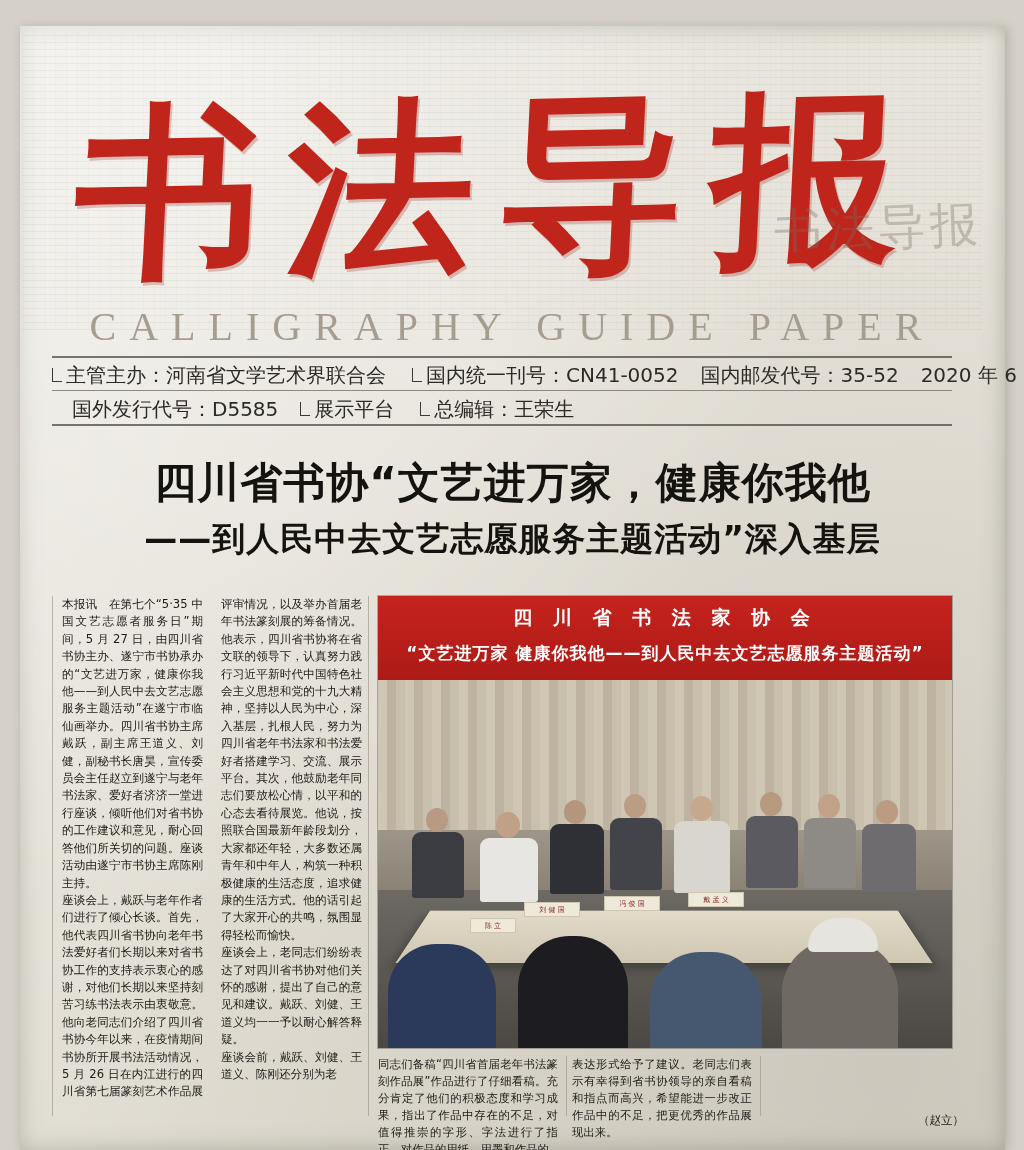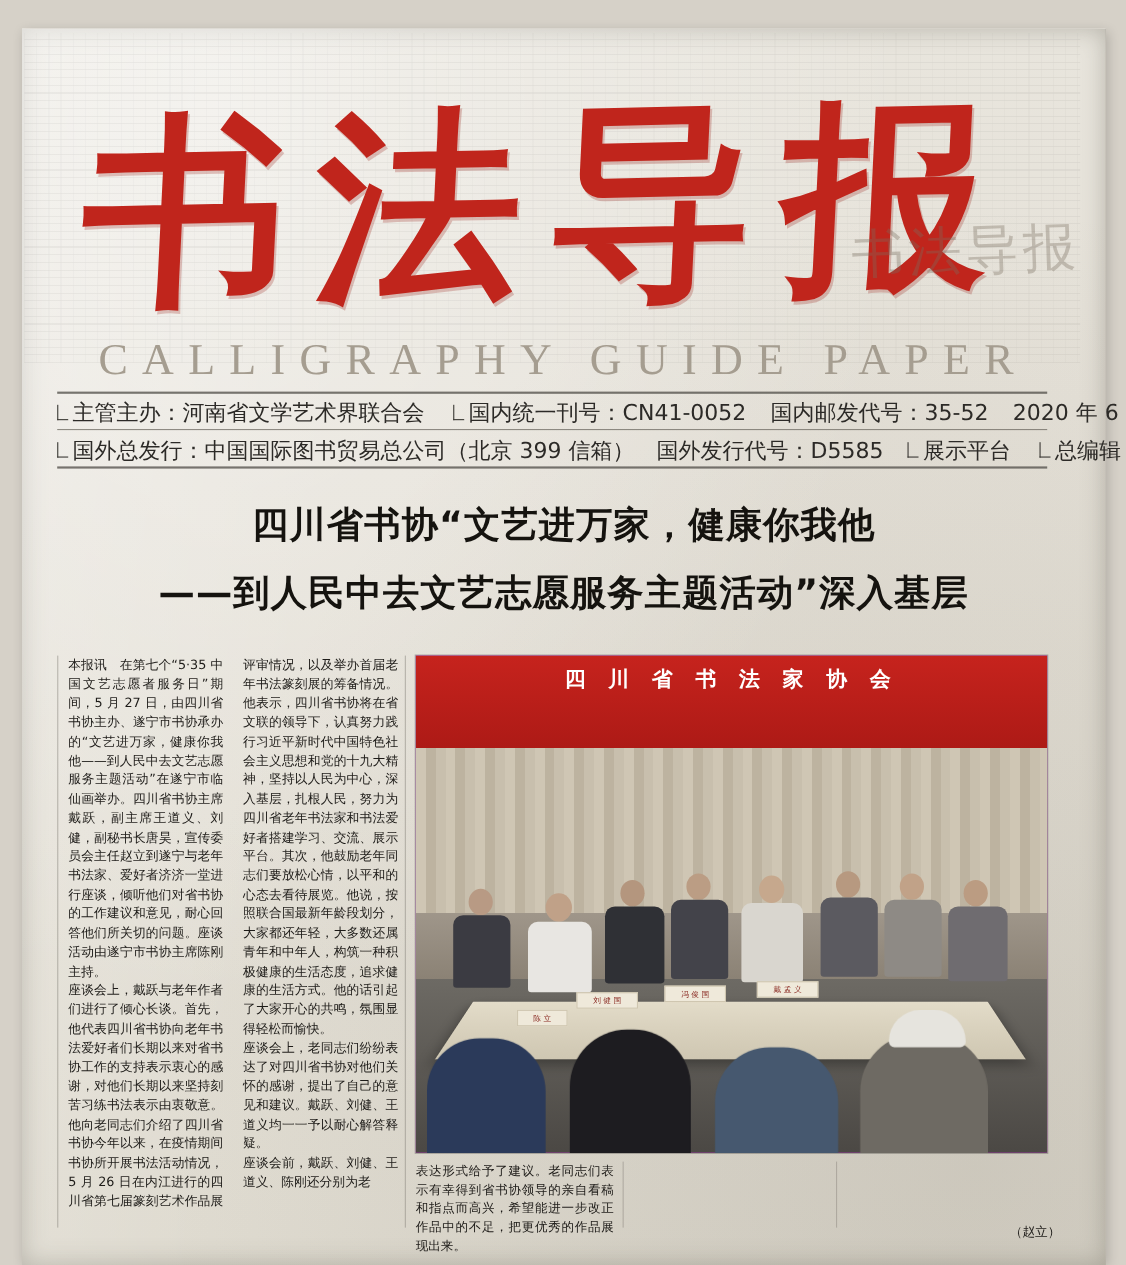--- a/index.html
+++ b/index.html
@@ -87,40 +87,40 @@
     border-left:1.6px solid #3a3834;border-bottom:1.6px solid #3a3834;
   }
   .gap{flex:0 0 auto;}
 
   
   .headline{
     position:absolute;left:60px;width:905px;text-align:center;
     font-family:"DejaVu Sans", sans-serif;
     font-weight:700;color:#15130f;
   }
-  .h1{top:455px;font-size:33px;letter-spacing:1px;}
+  .h1{top:455px;font-size:42px;letter-spacing:1px;}
   .h2{top:517px;font-size:33px;letter-spacing:1px;}
 
   
   .cols{
     position:absolute;left:62px;top:596px;width:300px;height:520px;
     column-count:2;column-gap:18px;
     font-family:"DejaVu Sans", sans-serif;
     font-size:11.6px;line-height:17.4px;
     color:#1d1b18;text-align:justify;
   }
   .cols p{margin:0 0 0 0;text-indent:0;}
   .colrule{
     position:absolute;top:596px;width:1px;height:520px;background:#8d8880;opacity:.55;
   }
 
   
   .photo{
     position:absolute;left:378px;top:596px;width:574px;height:452px;
-    background:#a21caf;overflow:hidden;
+    background:#eab308;overflow:hidden;
     box-shadow:0 0 0 1px rgba(0,0,0,.25);
   }
   .banner{
     position:absolute;left:0;top:0;width:100%;height:84px;
     background:linear-gradient(180deg,#c6231d,#ad1a16);
     color:#fff;text-align:center;
   }
   .banner .l1{
     font-family:"DejaVu Sans", sans-serif;font-weight:700;
     font-size:19px;letter-spacing:7px;margin-top:9px;
@@ -202,24 +202,20 @@
     <span class="cell">
         <span>国内邮发代号：35-52</span>
       </span>
     <span class="gap" style="width:22px;"></span>
     <span class="cell">
         <span>2020 年 6 月 3 日    第 23 期</span>
       </span>
   </div>
   <div class="rule" style="top:390px;"></div>
   <div class="infoband" style="top:394px;height:30px;">
-    <span class="cell">
-        <i class="tick"></i>
-        <span>国外总发行：中国国际图书贸易总公司（北京 399 信箱）</span>
-      </span>
     <span class="gap" style="width:20px;"></span>
     <span class="cell">
         <span>国外发行代号：D5585</span>
       </span>
     <span class="gap" style="width:22px;"></span>
     <span class="cell">
         <i class="tick"></i>
         <span>展示平台</span>
       </span>
     <span class="gap" style="width:26px;"></span>
@@ -238,20 +234,21 @@
   <div class="cols">
     <p>本报讯　在第七个“5·35 中国文艺志愿者服务日”期间，5 月 27 日，由四川省书协主办、遂宁市书协承办的“文艺进万家，健康你我他——到人民中去文艺志愿服务主题活动”在遂宁市临仙画举办。四川省书协主席戴跃，副主席王道义、刘健，副秘书长唐昊，宣传委员会主任赵立到遂宁与老年书法家、爱好者济济一堂进行座谈，倾听他们对省书协的工作建议和意见，耐心回答他们所关切的问题。座谈活动由遂宁市书协主席陈刚主持。</p>
     <p>座谈会上，戴跃与老年作者们进行了倾心长谈。首先，他代表四川省书协向老年书法爱好者们长期以来对省书协工作的支持表示衷心的感谢，对他们长期以来坚持刻苦习练书法表示由衷敬意。他向老同志们介绍了四川省书协今年以来，在疫情期间书协所开展书法活动情况，5 月 26 日在内江进行的四川省第七届篆刻艺术作品展评审情况，以及举办首届老年书法篆刻展的筹备情况。他表示，四川省书协将在省文联的领导下，认真努力践行习近平新时代中国特色社会主义思想和党的十九大精神，坚持以人民为中心，深入基层，扎根人民，努力为四川省老年书法家和书法爱好者搭建学习、交流、展示平台。其次，他鼓励老年同志们要放松心情，以平和的心态去看待展览。他说，按照联合国最新年龄段划分，大家都还年轻，大多数还属青年和中年人，构筑一种积极健康的生活态度，追求健康的生活方式。他的话引起了大家开心的共鸣，氛围显得轻松而愉快。</p>
     <p>座谈会上，老同志们纷纷表达了对四川省书协对他们关怀的感谢，提出了自己的意见和建议。戴跃、刘健、王道义均一一予以耐心解答释疑。</p>
     <p>座谈会前，戴跃、刘健、王道义、陈刚还分别为老</p>
   </div>
 
   <div class="photo">
     <div class="banner">
       <div class="l1">四 川 省 书 法 家 协 会</div>
+      <div class="l2">“文艺进万家  健康你我他——到人民中去文艺志愿服务主题活动”</div>
     </div>
     <div class="curtain"></div>
     <div class="wall"></div>
     <div class="roomfloor"></div>
     <div class="tbl"></div>
 
     <div class="ppl">
       <div class="head" style="left:48px;top:212px;width:22px;height:24px;background:#b89a84;"></div>
       <div class="body" style="left:34px;top:236px;width:52px;height:66px;background:#3b3b42;"></div>
 
@@ -285,17 +282,18 @@
     <div class="fg" style="left:10px;top:348px;width:108px;height:104px;background:#2b3a5a;border-radius:48px 48px 0 0;"></div>
     <div class="fg" style="left:140px;top:340px;width:110px;height:112px;background:#1d1c20;border-radius:52px 52px 0 0;"></div>
     <div class="fg" style="left:272px;top:356px;width:112px;height:96px;background:#46586f;border-radius:50px 50px 0 0;"></div>
     <div class="fg" style="left:404px;top:344px;width:116px;height:108px;background:#6e6a63;border-radius:52px 52px 0 0;"></div>
     <div class="fg" style="left:430px;top:322px;width:70px;height:34px;background:#e6e4de;border-radius:34px 34px 6px 6px;"></div>
   </div>
 
   <div class="vsep" style="left:566px;"></div>
   <div class="vsep" style="left:760px;"></div>
   <div class="bottom">
+    <div class="bcol">同志们备稿“四川省首届老年书法篆刻作品展”作品进行了仔细看稿。充分肯定了他们的积极态度和学习成果，指出了作品中存在的不足，对值得推崇的字形、字法进行了指正，对作品的用纸、用墨和作品的</div>
     <div class="bcol">表达形式给予了建议。老同志们表示有幸得到省书协领导的亲自看稿和指点而高兴，希望能进一步改正作品中的不足，把更优秀的作品展现出来。</div>
     <div class="bcol"></div>
   </div>
   <div class="credit">（赵立）</div>
 </div>
 
 </body></html>

